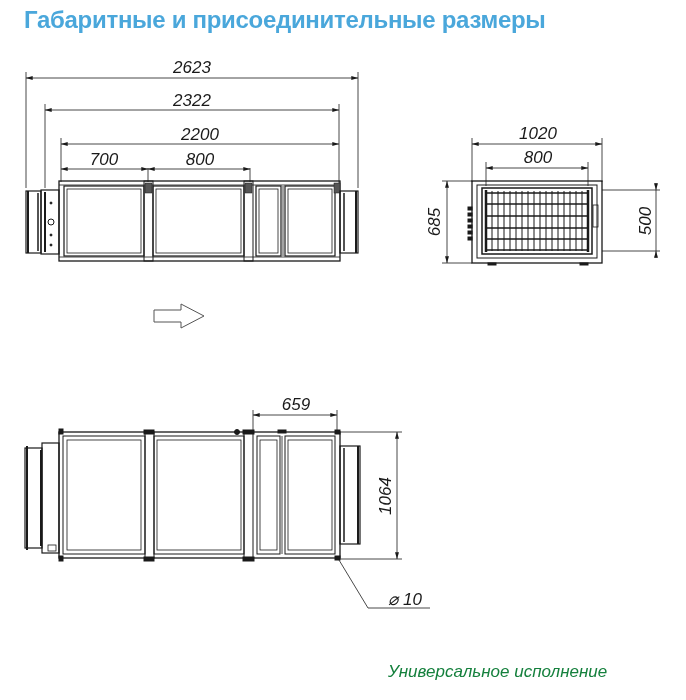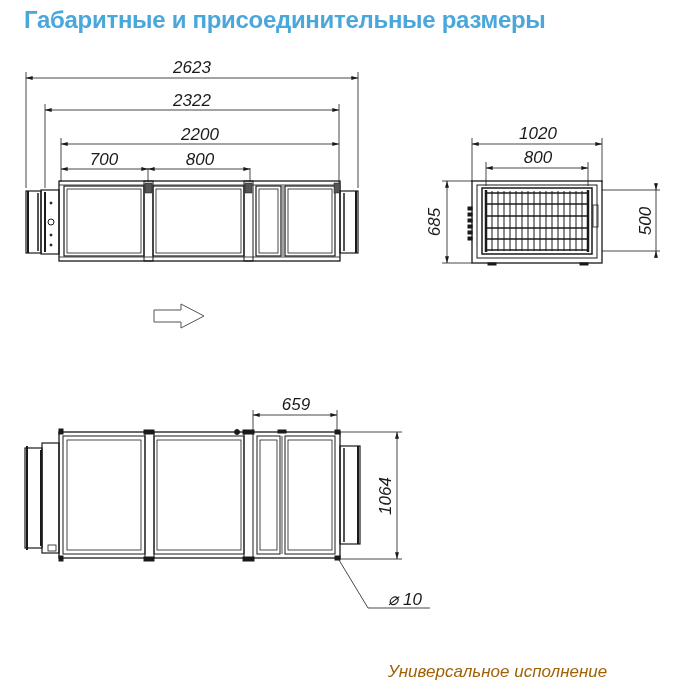--- a/index.html
+++ b/index.html
@@ -6,21 +6,21 @@
   body { width: 686px; height: 700px; position: relative; overflow: hidden; font-family: "Liberation Sans", sans-serif; }
   .title {
     position: absolute; left: 24px; top: 6px;
     font-family: "Liberation Sans", sans-serif;
     font-weight: bold; font-size: 24px; color: #4aa7db;
     letter-spacing: -0.3px; white-space: nowrap;
   }
   .caption {
     position: absolute; left: 388px; top: 662px;
     font-family: "Liberation Sans", sans-serif;
-    font-style: italic; font-size: 17px; color: #a16207; white-space: nowrap;
+    font-style: italic; font-size: 17px; color: #15803d; white-space: nowrap;
   }
   svg.drawing { position: absolute; left: 0; top: 0; }
   svg text.dim {
     font-family: "Liberation Sans", sans-serif; font-style: italic;
     font-size: 17px; fill: #1a1a1a;
   }
 </style>
 </head>
 <body>
 

